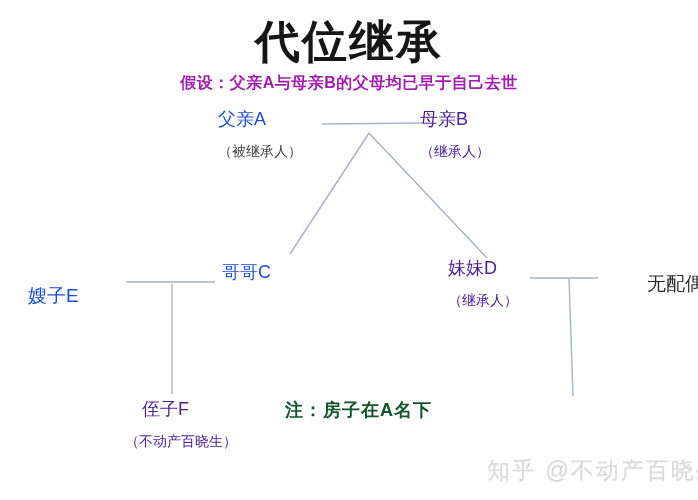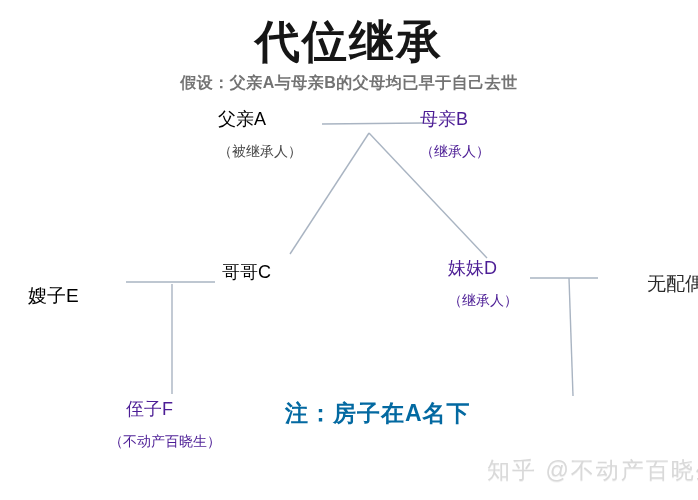--- a/index.html
+++ b/index.html
@@ -11,30 +11,30 @@
   .canvas{position:absolute;inset:0;}
   svg.lines{position:absolute;left:0;top:0;width:698px;height:500px;}
   svg.lines line{stroke:#a9b4c2;stroke-width:1.4;fill:none;}
   .title{
     position:absolute;left:0;top:20px;width:698px;text-align:center;
     font-family:"Liberation Serif","DejaVu Serif",serif;
     font-size:45px;font-weight:600;color:#161616;letter-spacing:2px;line-height:1;
   }
   .subtitle{
     position:absolute;left:0;top:73px;width:698px;text-align:center;
-    font-size:16px;font-weight:700;color:#737373;letter-spacing:0.5px;
+    font-size:16px;font-weight:700;color:#a21caf;letter-spacing:0.5px;
   }
   .node{position:absolute;line-height:1.25;}
-  .node .lbl{font-size:18px;color:#000000;white-space:nowrap;}
+  .node .lbl{font-size:18px;color:#1d4ed8;white-space:nowrap;}
   .node .role{font-size:14px;color:#484848;white-space:nowrap;margin-top:12px;}
   .node.red .lbl,.node.red .role{color:#4c1d95;}
   .plain{position:absolute;font-size:19px;color:#2b2b2b;white-space:nowrap;}
   .note{
-    position:absolute;left:285px;top:398px;font-size:23px;font-weight:700;
-    color:#0369a1;letter-spacing:1px;white-space:nowrap;
+    position:absolute;left:285px;top:398px;font-size:18px;font-weight:700;
+    color:#14532d;letter-spacing:1px;white-space:nowrap;
   }
   .watermark{
     position:absolute;left:487px;top:455px;font-size:23px;color:#d9d9d9;
     letter-spacing:2px;white-space:nowrap;
     text-shadow:0 1px 0 #f2f2f2;
   }
 </style>
 </head>
 <body>
 
@@ -71,21 +71,21 @@
     <div class="lbl">哥哥C</div>
   </div>
 
   <div class="node red" style="left:448px;top:257px;">
     <div class="lbl">妹妹D</div>
     <div class="role">（继承人）</div>
   </div>
 
   <div class="plain" style="left:607px;top:271px;margin-left:40px;">无配偶</div>
 
-  <div class="node red" style="left:126px;top:398px;">
+  <div class="node red" style="left:142px;top:398px;">
     <div class="lbl">侄子F</div>
     <div class="role" style="margin-left:-17px;">（不动产百晓生）</div>
   </div>
 
   <div class="note">注：房子在A名下</div>
 
 
   <div class="watermark">知乎 @不动产百晓生</div>
 
 </div>

